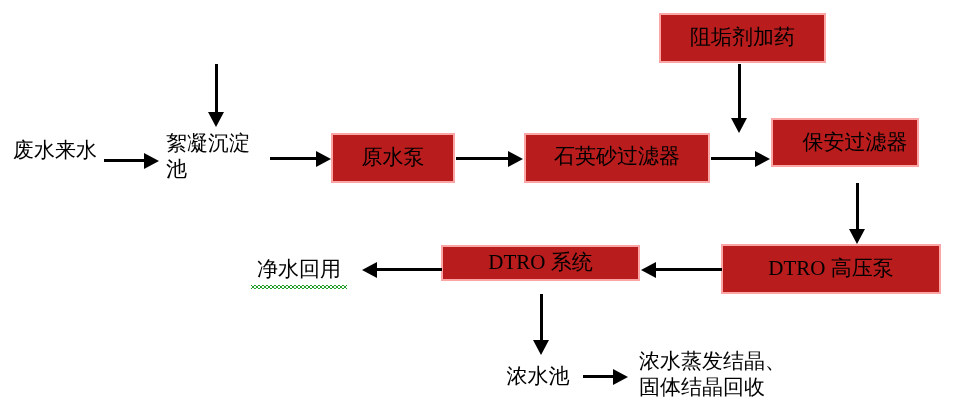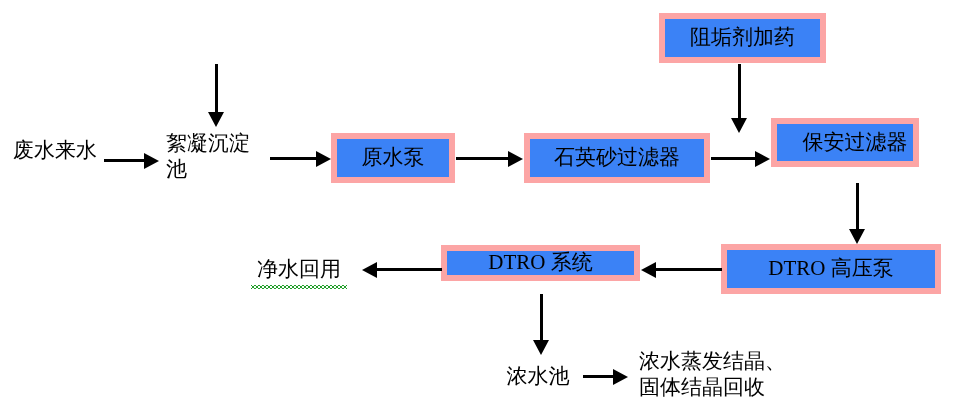--- a/index.html
+++ b/index.html
@@ -21,22 +21,22 @@
     display: flex;
     align-items: center;
     justify-content: center;
     color: #000000;
     font-size: 21px;
     line-height: 1.22;
     white-space: pre-line;
     text-align: center;
   }
   .boxed {
-    border: 6px solid #fca5a5;
-    background: #3b82f6;
+    border: 2px solid #fca5a5;
+    background: #b91c1c;
   }
   .plain {
     background: transparent;
   }
   .plain.topleft{ align-items: flex-start; justify-content: flex-start; text-align: left; }
 
   
   .squiggle {
     position: absolute;
     height: 4px;
@@ -86,21 +86,21 @@
 <div id="canvas">
 
 
   <div class="node plain" style="left:6px; top:133px; width:98px; height:36px;">废水来水</div>
 
   <div class="node plain topleft" style="left:166px; top:131px; width:104px; height:62px;">絮凝沉淀
 池</div>
 
   <div class="node boxed" style="left:331px; top:133px; width:124px; height:50px;">原水泵</div>
 
-  <div class="node boxed" style="left:524px; top:133px; width:186px; height:50px;">石英砂过滤器</div>
+  <div class="node boxed" style="left:524px; top:133px; width:186px; height:50px;font-family:Liberation Mono, monospace;">石英砂过滤器</div>
 
   <div class="node boxed" style="left:659px; top:13px; width:167px; height:50px;">阻垢剂加药</div>
 
   <div class="node boxed" style="left:771px; top:118px; width:148px; height:49px;padding-left:20px;">保安过滤器</div>
 
   <div class="node boxed" style="left:721px; top:244px; width:220px; height:50px;">DTRO 高压泵</div>
 
   <div class="node boxed" style="left:441px; top:245px; width:199px; height:36px;">DTRO 系统</div>
 
   <div class="node plain" style="left:249px; top:252px; width:100px; height:36px;">净水回用</div>

